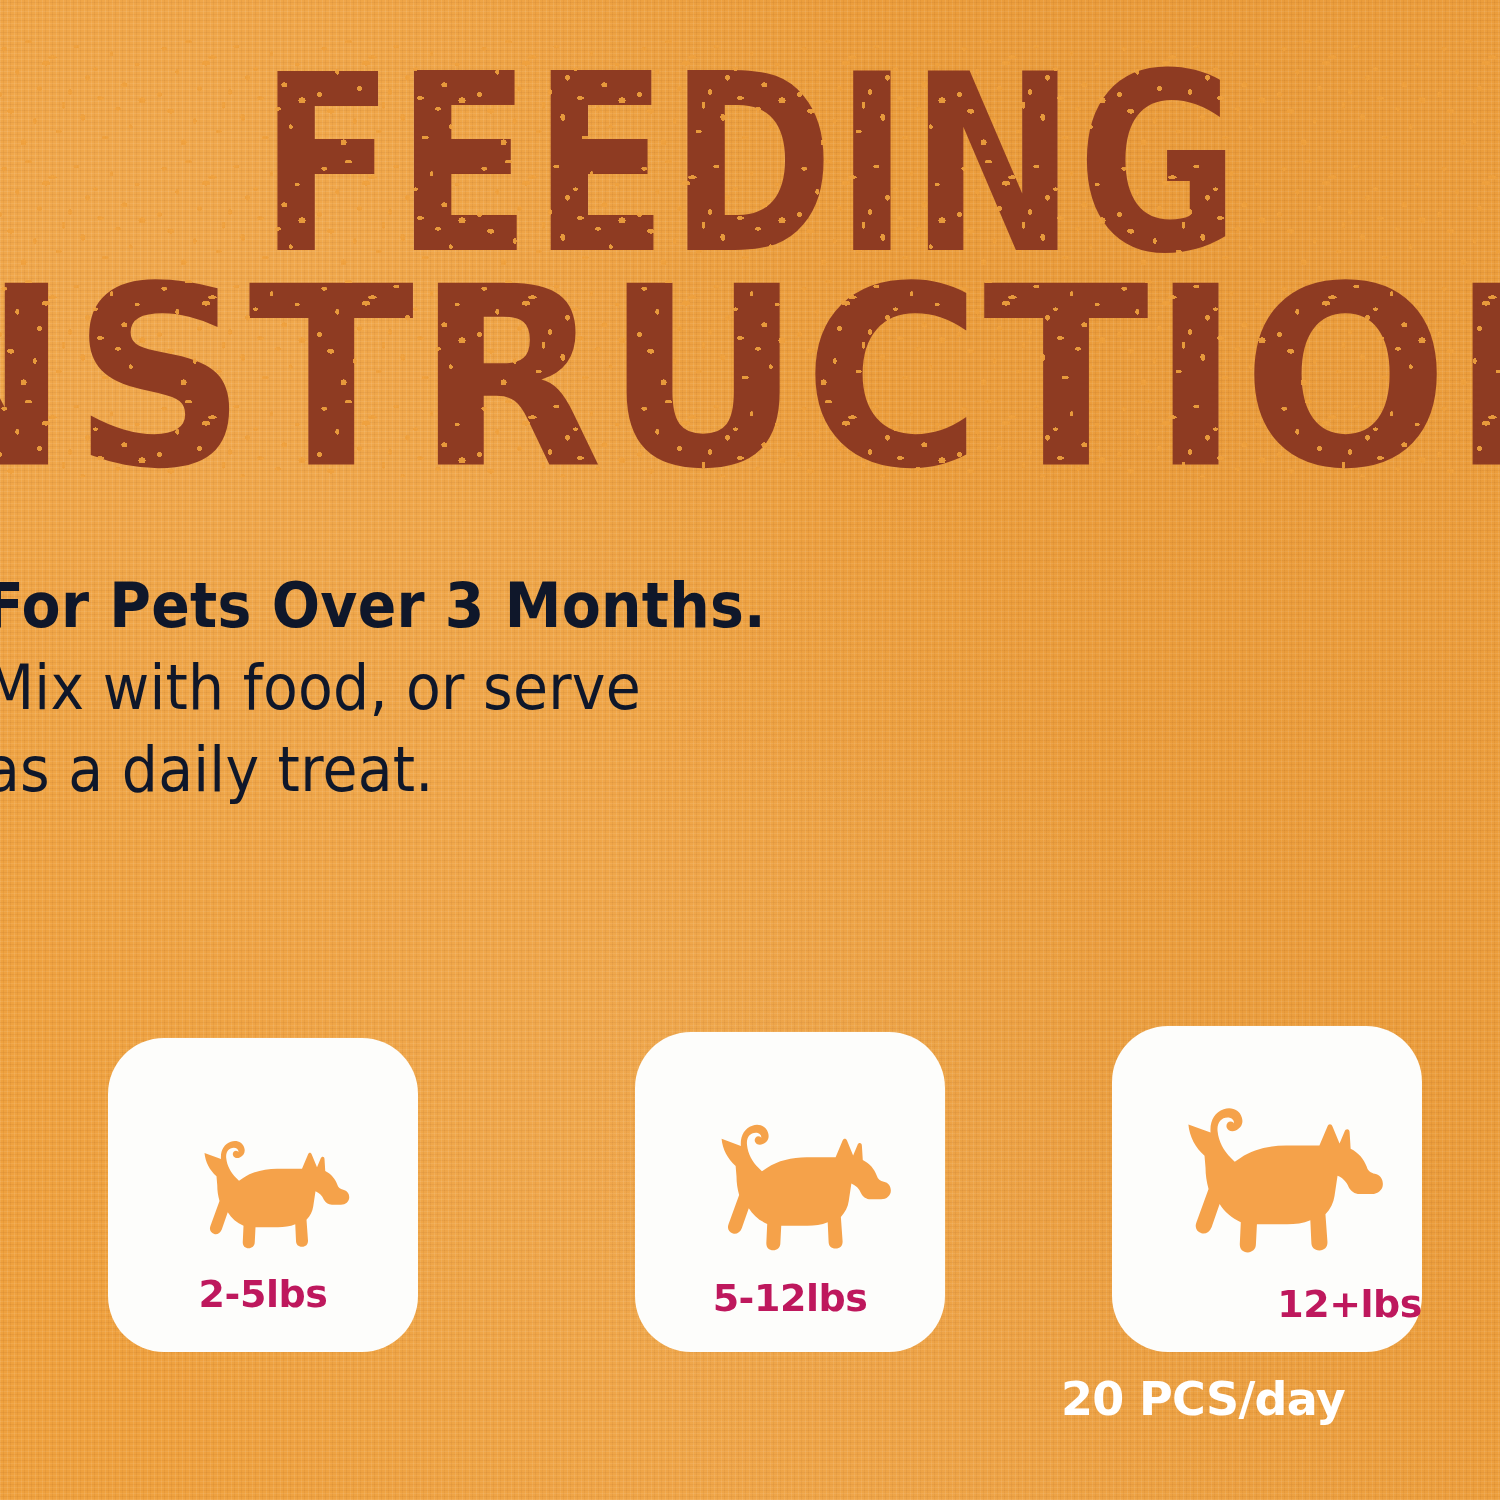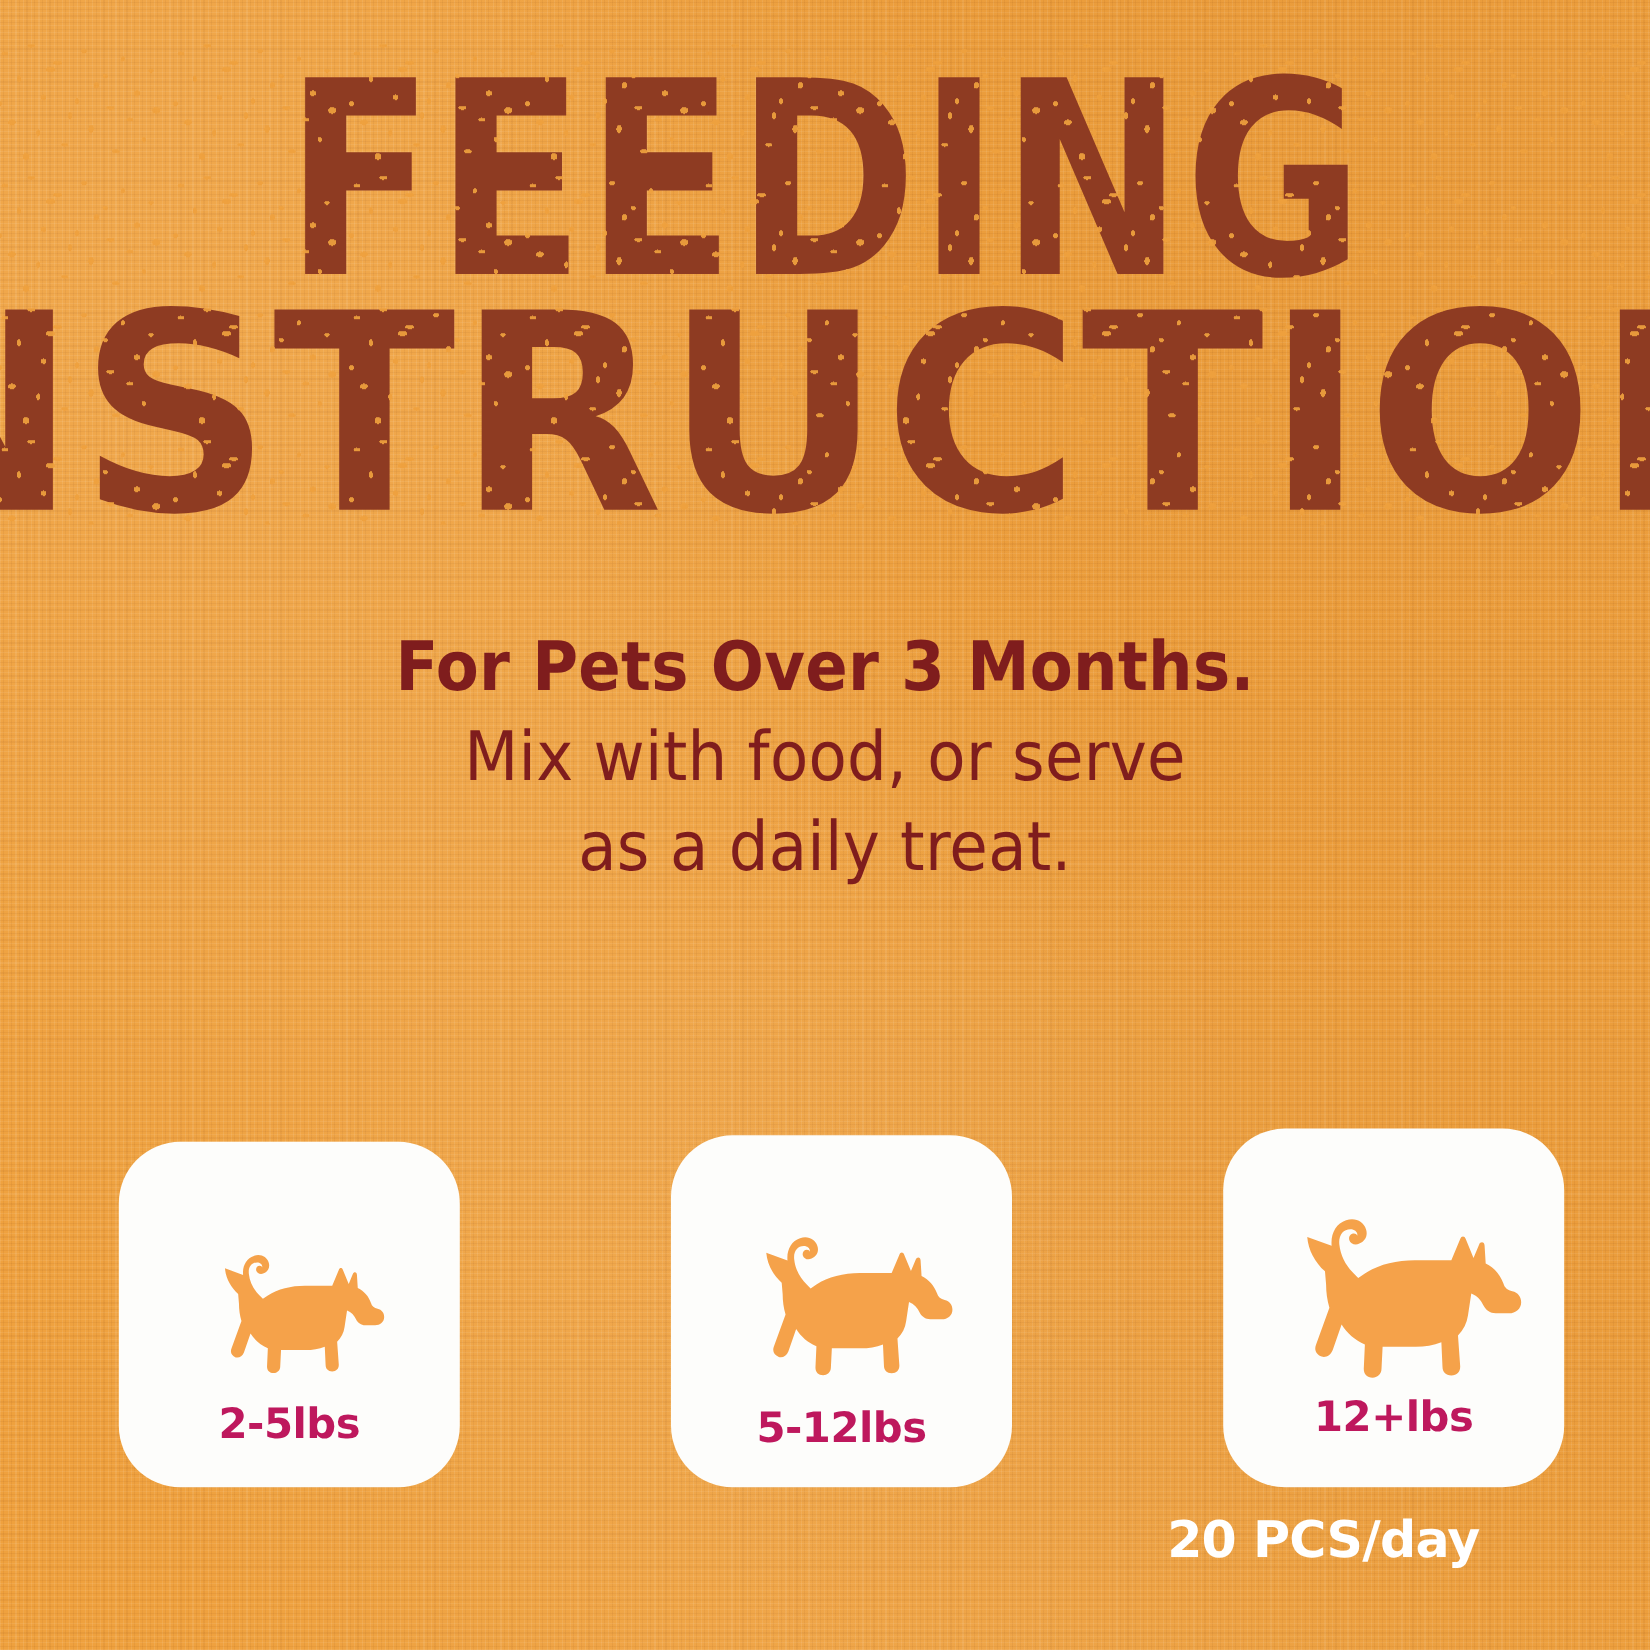--- a/index.html
+++ b/index.html
@@ -107,22 +107,22 @@
       radial-gradient(ellipse 6px 5px at 95% 57%, #efa13e 60%, rgba(239,161,62,0) 61%);
     background-repeat:repeat;
     background-size:160px 120px;
     opacity:.92;
   }
 
   
   #bodycopy{
     position:absolute;
     left:0;right:0;top:575px;
-    text-align:center;
-    color:#7f1d1d;
+    text-align:left;
+    color:#0f172a;
     font-family:"Liberation Sans Narrow","DejaVu Sans Condensed","Liberation Sans",sans-serif;
     line-height:1.0;
     user-select:none;
   }
   .bc-line{display:block;white-space:nowrap;transform:scaleX(1.02);}
   .bc-1{font-size:62px;font-weight:700;letter-spacing:.004em;}
   .bc-2{font-size:62px;font-weight:400;letter-spacing:.004em;margin-top:20px;}
   .bc-3{font-size:62px;font-weight:400;letter-spacing:.004em;margin-top:20px;}
 
   
@@ -160,29 +160,29 @@
     letter-spacing:-.012em;
     user-select:none;
   }
 
   
   .cardwrap.c1{left:0;width:310px;}
   .cardwrap.c1 .card{top:12px;width:310px;height:314px;border-radius:56px;}
   .cardwrap.c1 .catbox{top:58px;height:186px;}
   .cardwrap.c1 .lbs{bottom:36px;font-size:38px;}
 
-  .cardwrap.c2{left:502px;width:310px;}
+  .cardwrap.c2{left:527px;width:310px;}
   .cardwrap.c2 .card{top:6px;width:310px;height:320px;border-radius:56px;}
   .cardwrap.c2 .catbox{top:40px;height:218px;}
   .cardwrap.c2 .lbs{bottom:32px;font-size:38px;}
 
   .cardwrap.c3{left:1004px;width:310px;}
   .cardwrap.c3 .card{top:0px;width:310px;height:326px;border-radius:56px;}
   .cardwrap.c3 .catbox{top:22px;height:250px;}
-  .cardwrap.c3 .lbs{bottom:42px;font-size:38px;}
+  .cardwrap.c3 .lbs{bottom:26px;font-size:38px;text-align:right;}
 
   
   #pcsrow{
     position:absolute;
     left:108px;top:1372px;
     width:1314px;height:80px;
   }
   .pcs{
     position:absolute;top:0;width:310px;
     text-align:center;

